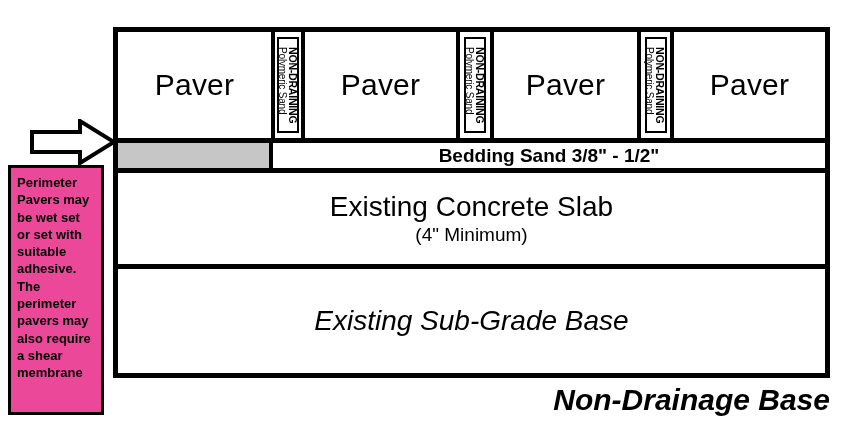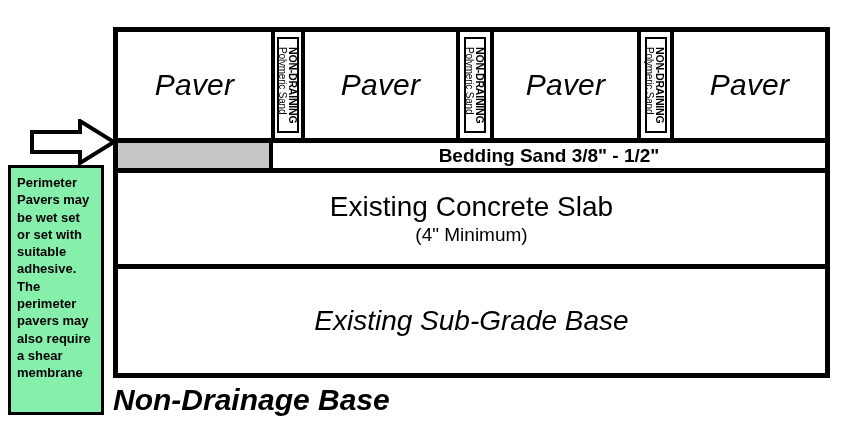--- a/index.html
+++ b/index.html
@@ -42,21 +42,20 @@
     align-items: stretch;
   }
   .paver-cell {
     position: relative;
     box-sizing: border-box;
     border-right: 4px solid #000000;
     display: flex;
     align-items: center;
     justify-content: center;
     background: #ffffff;
-    font-style: italic;
   }
   .paver-cell:last-child { border-right: none; }
   .paver-label {
     font-size: 30px;
     color: #000000;
     letter-spacing: 0.2px;
   }
 
   .sand-cell {
     position: relative;
@@ -173,37 +172,37 @@
     color: #000000;
     font-style: italic;
   }
 
   
   #caption {
     position: absolute;
     left: 113px;
     top: 383px;
     width: 717px;
-    text-align: left;
+    text-align: right;
     font-size: 30px;
     font-weight: bold;
     font-style: italic;
     color: #000000;
   }
 
   
   #callout-box {
     position: absolute;
     left: 8px;
     top: 165px;
     width: 96px;
     height: 250px;
     box-sizing: border-box;
     border: 3px solid #000000;
-    background: #86efac;
+    background: #ec4899;
     padding: 6px 5px 14px 6px;
     overflow: hidden;
   }
   #callout-text {
     font-size: 13px;
     font-weight: bold;
     color: #000000;
     line-height: 1.33;
     word-break: break-word;
   }

